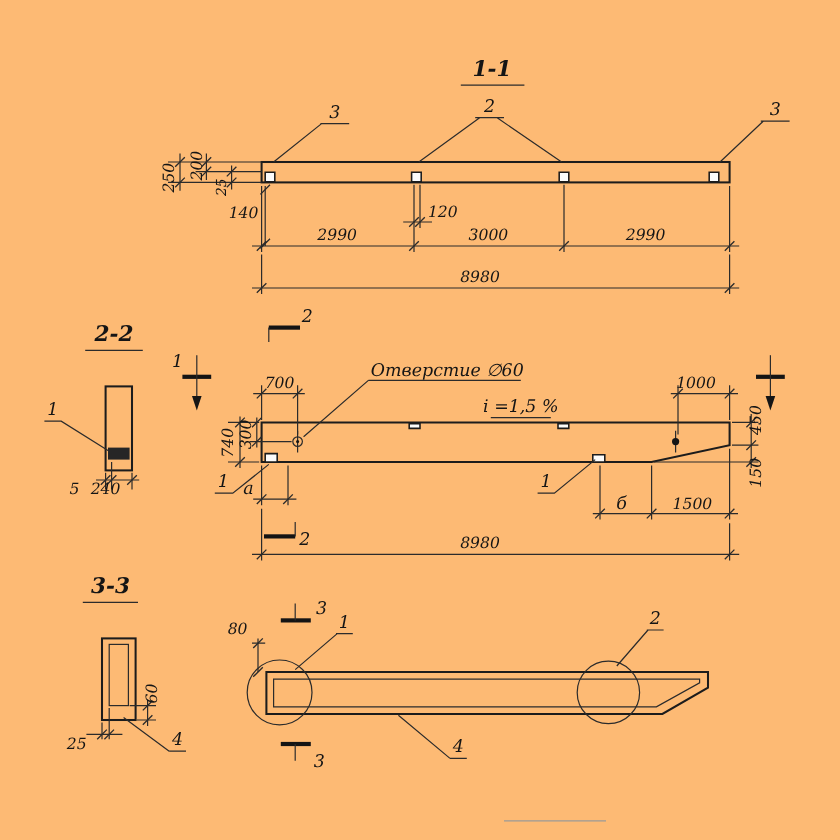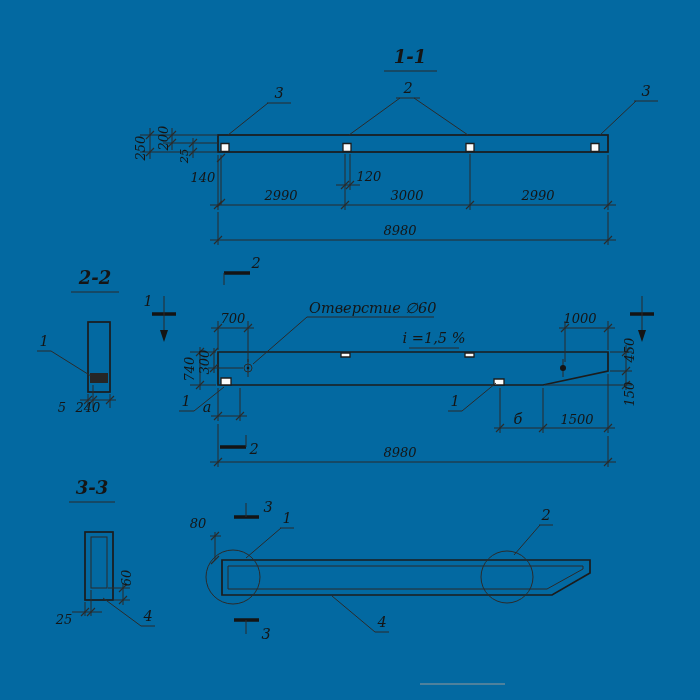--- a/index.html
+++ b/index.html
@@ -1,16 +1,16 @@
 <!DOCTYPE html>
 <html><head>
 <meta charset="utf-8">
 <style>
   html,body{margin:0;padding:0;background:#ffffff;}
-  .stage{width:700px;height:700px;background:#0369a1;position:relative;overflow:hidden;text-align:right;}
+  .stage{width:700px;height:700px;background:#fdba74;position:relative;overflow:hidden;text-align:right;}
   svg{display:block;}
   text{font-family:"DejaVu Serif","Liberation Serif",serif;font-style:italic;fill:#151515;}
   .tt{font-size:18px;font-weight:bold;}
   .tl{font-size:14.5px;}
   .td{font-size:13px;}
   .ts{font-size:11.5px;}
   .mid{text-anchor:middle;}
   .st{text-anchor:start;}
   .s1{stroke:#2b2b2b;stroke-width:1;fill:none;}
   .s2{stroke:#1c1c1c;stroke-width:1.7;fill:none;}

